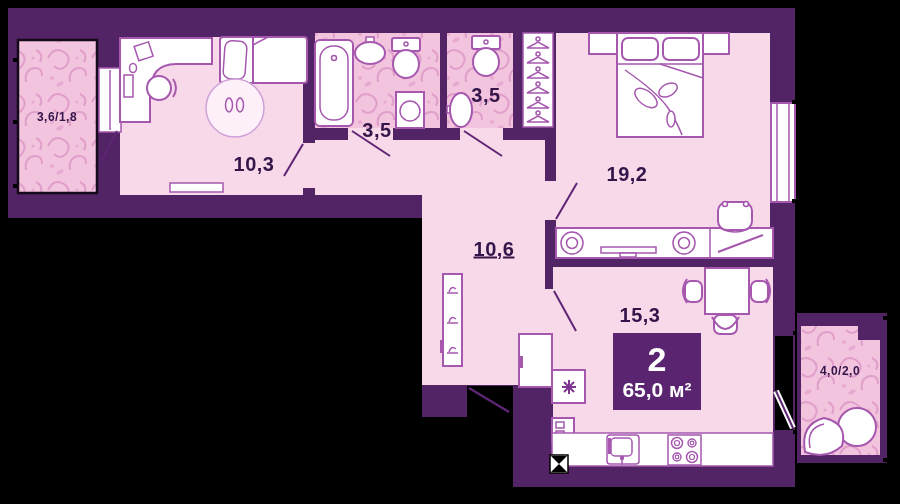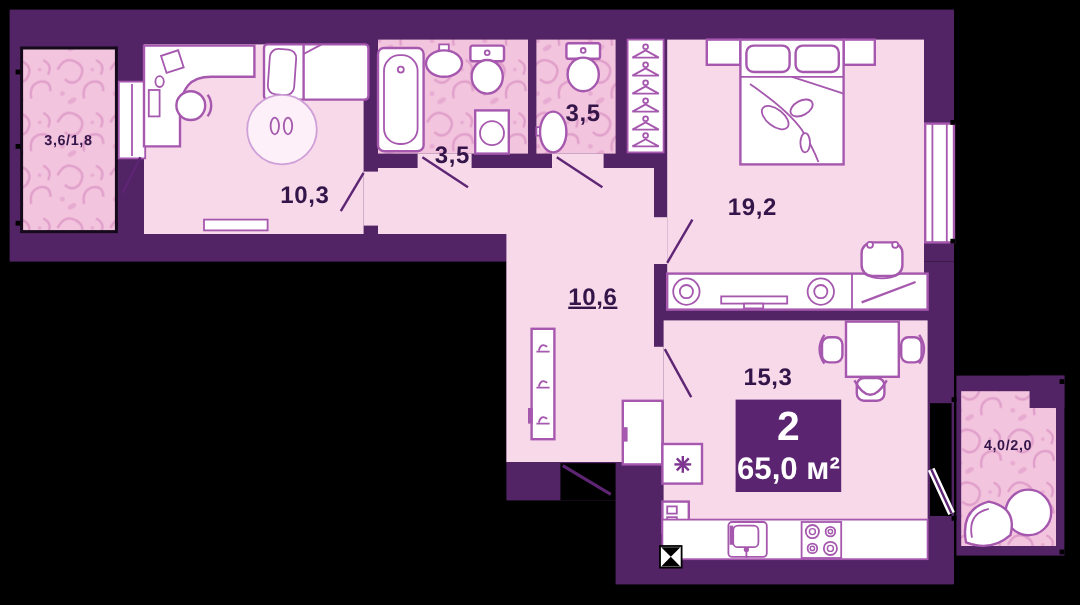--- a/index.html
+++ b/index.html
@@ -6,21 +6,21 @@
   #stage{position:relative;width:900px;height:504px;background:#000;overflow:hidden;
          font-family:"Liberation Sans", sans-serif;}
   #plan-svg{position:absolute;left:0;top:0;}
   .room-label{position:absolute;transform:translate(-50%,-50%);color:#33154a;
               font-size:20px;font-weight:600;white-space:nowrap;letter-spacing:0.5px;}
   .room-label.small{font-size:12px;}
   #area-badge{position:absolute;left:613px;top:333px;width:88px;height:77px;
               background:#5a2470;color:#fff;display:flex;flex-direction:column;
               align-items:center;justify-content:center;line-height:1.05;}
   #area-badge .count{font-size:34px;font-weight:bold;}
-  #area-badge .total{font-size:26px;font-weight:bold;margin-top:2px;white-space:nowrap;text-align:right;}
+  #area-badge .total{font-size:21px;font-weight:bold;margin-top:2px;white-space:nowrap;text-align:right;}
 </style>
 </head>
 <body>
 
 <div id="stage">
 
 <svg id="plan-svg" width="900" height="504" viewBox="0 0 900 504">
   <defs>
     <pattern id="swirl" width="44" height="44" patternUnits="userSpaceOnUse">
       <rect width="44" height="44" fill="#f3c4dd"></rect>

